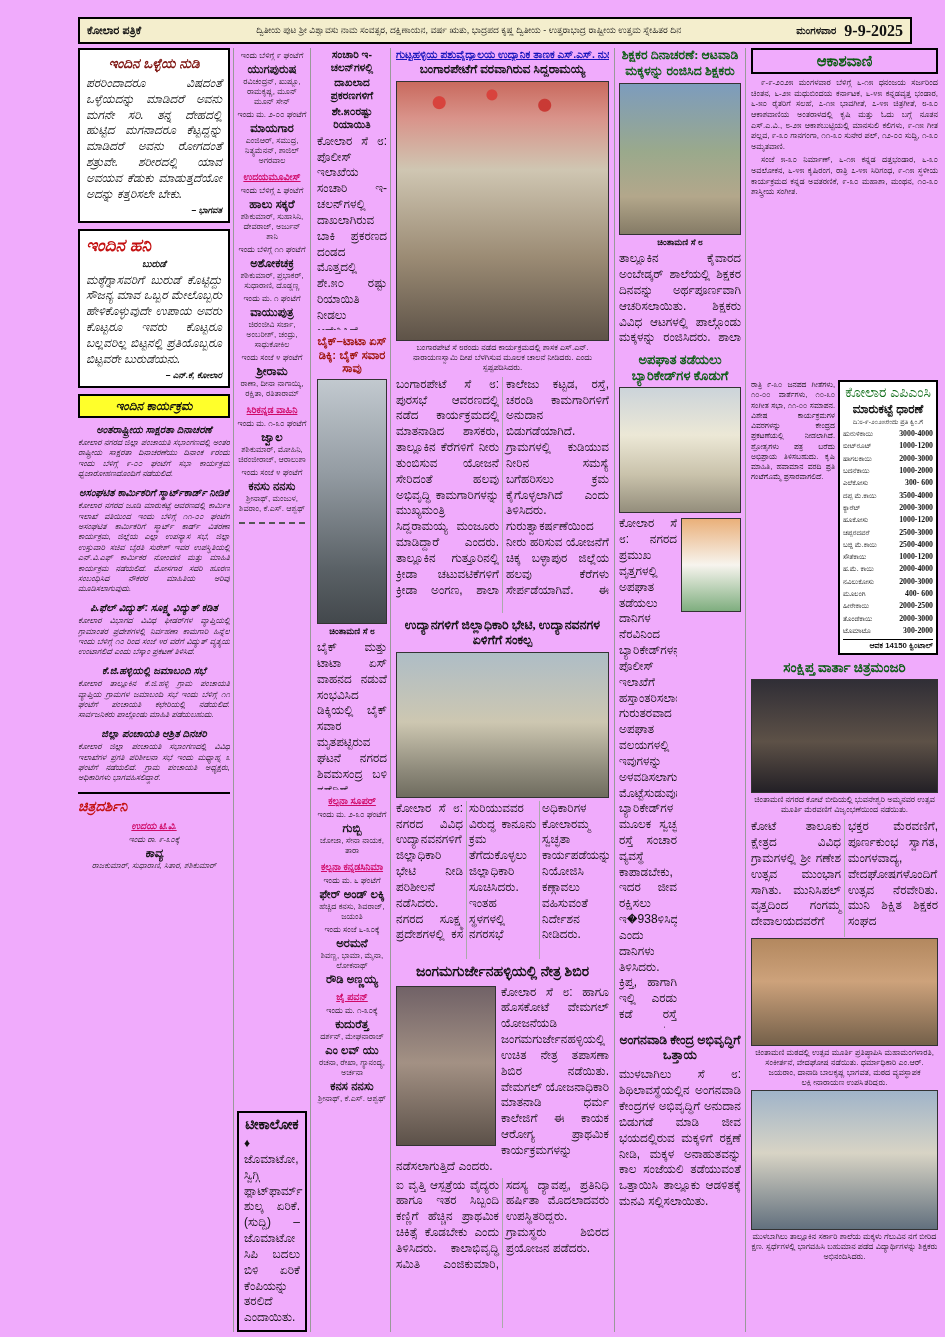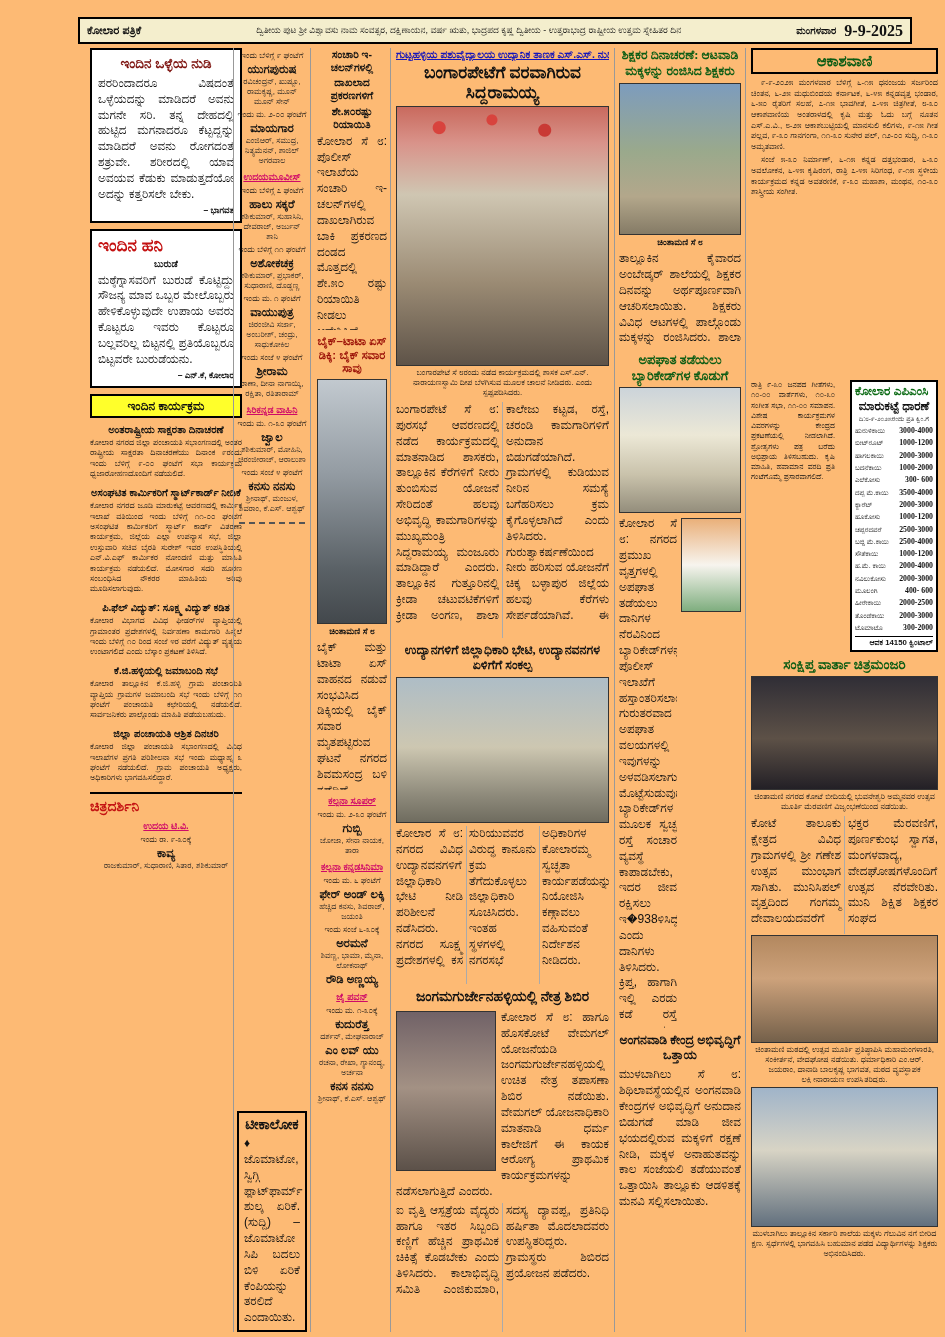--- a/index.html
+++ b/index.html
@@ -1,27 +1,27 @@
 <!DOCTYPE html>
 <html><head>
 <meta charset="utf-8">
 <style>
   html,body{margin:0;padding:0;background:#e8e8e4;}
-  #page{position:relative;width:945px;height:1337px;background:#fdba74;margin:0 auto;
+  #page{position:relative;width:945px;height:1337px;background:#f0abfc;margin:0 auto;
         font-family:"Liberation Sans",sans-serif;color:#111;overflow:hidden;}
   
   #masthead{position:absolute;left:78px;top:17px;width:834px;height:27px;border:2px solid #000;
             background:#f4eecd;display:flex;align-items:center;gap:8px;padding:0 7px;box-sizing:border-box;}
   .mh-brand{font-weight:bold;font-size:11px;white-space:nowrap;}
   .mh-line{flex:1;font-size:9px;text-align:center;white-space:nowrap;overflow:hidden;}
   .mh-day{font-weight:bold;font-size:10px;white-space:nowrap;}
   .mh-date{font-weight:bold;font-size:16px;font-family:"Liberation Serif",serif;white-space:nowrap;}
   
   .col{position:absolute;top:48px;height:1284px;overflow:hidden;box-sizing:border-box;}
-  #colA{left:90px;width:152px;}
+  #colA{left:78px;width:152px;font-style:italic;}
   #colB{left:233px;width:78px;border-left:1px solid #999;border-right:1px solid #999;padding:0 3px;display:flex;flex-direction:column;}
   #colC{left:314px;width:77px;padding:0 3px;border-right:1px solid #999;}
   #colD{left:394px;width:217px;padding:0 2px;}
   #colE{left:614px;width:132px;border-left:1px solid #999;border-right:1px solid #999;padding:0 4px;}
   #colF{left:749px;width:191px;padding:0 2px;}
   
   .just{font-size:12px;line-height:1.32;text-align:justify;}
   .box{border:2px solid #000;padding:5px 6px;margin-bottom:6px;background:#fff;}
   .h-maroon{color:#7e1410;font-weight:bold;font-size:13.5px;text-align:center;margin:1px 0 4px 0;}
   .h-red-big{color:#c41212;font-weight:bold;font-size:17px;text-align:left;margin:0 0 2px 0;}
@@ -35,21 +35,21 @@
   
   .ci{text-align:center;margin-bottom:2px;}
   .s-th{color:#cf0a68;font-weight:bold;font-size:9.5px;text-decoration:underline;margin:5px 0 2px 0;}
   .s-tm{font-size:8px;margin-top:3px;}
   .s-mv{font-weight:bold;font-size:11.5px;margin:1px 0;}
   .s-ca{font-size:8px;line-height:1.25;color:#222;}
   .dash-sep{border-top:2px dashed #555;margin:6px 2px;}
   
   .kicker{color:#1515bb;font-weight:bold;font-size::10.5px;font-size:10.5px;text-decoration:underline;
           text-align:center;white-space:nowrap;overflow:hidden;margin-bottom:2px;}
-  .head-xl{font-weight:bold;font-size:17px;text-align:center;line-height:1.15;margin:0 0 4px 0;font-family:"Liberation Serif",serif;}
+  .head-xl{font-weight:bold;font-size:12px;text-align:center;line-height:1.15;margin:0 0 4px 0;font-family:"Liberation Serif",serif;}
   .head-md{font-weight:bold;font-size:12.5px;text-align:center;line-height:1.2;margin:5px 0 4px 0;font-family:"Liberation Serif",serif;}
   .head-green{color:#0c5c14;font-weight:bold;text-align:center;font-family:"Liberation Serif",serif;}
   .head-darkred{color:#9c1208;font-weight:bold;font-size:11.5px;text-align:center;line-height:1.2;margin:5px 0 3px 0;}
   .caption{font-size:8px;text-align:center;line-height:1.25;margin:2px 0 4px 0;}
   .cap-bold{font-weight:bold;font-size:8.5px;text-align:center;margin:2px 0 3px 0;}
   
   .ph{border:1px solid #333;margin:1px 0;}
   .ph-main{height:258px;background:
       radial-gradient(circle at 20% 8%,#d8433d 0 6px,transparent 7px),
       radial-gradient(circle at 45% 5%,#d8433d 0 5px,transparent 6px),
@@ -67,24 +67,24 @@
            background:linear-gradient(180deg,#eab07a 0%,#f7f4ee 50%,#7fae7f 100%);}
   
   .cols2{column-count:2;column-gap:7px;column-rule:1px solid #aaa;}
   .cols3{column-count:3;column-gap:6px;column-rule:1px solid #aaa;}
   .clip{overflow:hidden;}
   
   .radio-box{border:2px solid #000;text-align:center;padding:2px 8px;margin-bottom:4px;}
   .radio-title{color:#0c5c14;font-weight:bold;font-size:15px;}
   .sched{font-size:8px;line-height:1.33;text-align:justify;margin:0 0 3px 0;text-indent:10px;}
   
-  .mkt-zone{display:flex;gap:15px;margin-top:2px;}
+  .mkt-zone{display:flex;gap:3px;margin-top:2px;}
   .mkt-side{width:84px;font-size:7.6px;line-height:1.35;text-align:justify;}
   .mkt{flex:1;border:2px solid #000;padding:2px 3px;box-sizing:border-box;background:#fff;}
-  .mkt-org{color:#0c6b15;font-weight:bold;font-size:12px;}
+  .mkt-org{color:#0c6b15;font-weight:normal;font-size:14px;text-align:center;}
   .mkt-title{font-weight:bold;font-size:12px;text-align:center;font-family:"Liberation Serif",serif;margin:1px 0;}
   .mkt-sub{font-size:6.6px;text-align:center;margin-bottom:2px;}
   .t-row{display:flex;justify-content:space-between;align-items:baseline;line-height:1.58;}
   .t-n{font-size:7px;white-space:nowrap;overflow:hidden;}
   .t-p{font-weight:bold;font-size:7.8px;font-family:"Liberation Serif",serif;white-space:nowrap;}
   .mkt-foot{font-weight:bold;font-size:7.8px;text-align:right;border-top:1px solid #000;margin-top:2px;padding-top:1px;}
   .spacer{flex:1;}
   .tk-box{border:2px solid #000;padding:4px 5px;margin-top:4px;}
   .tk-title{font-weight:bold;font-size:14px;text-align:center;font-family:"Liberation Serif",serif;margin-bottom:3px;}
   .cd-sect{margin-top:8px;border-top:2px solid #000;padding-top:4px;}

